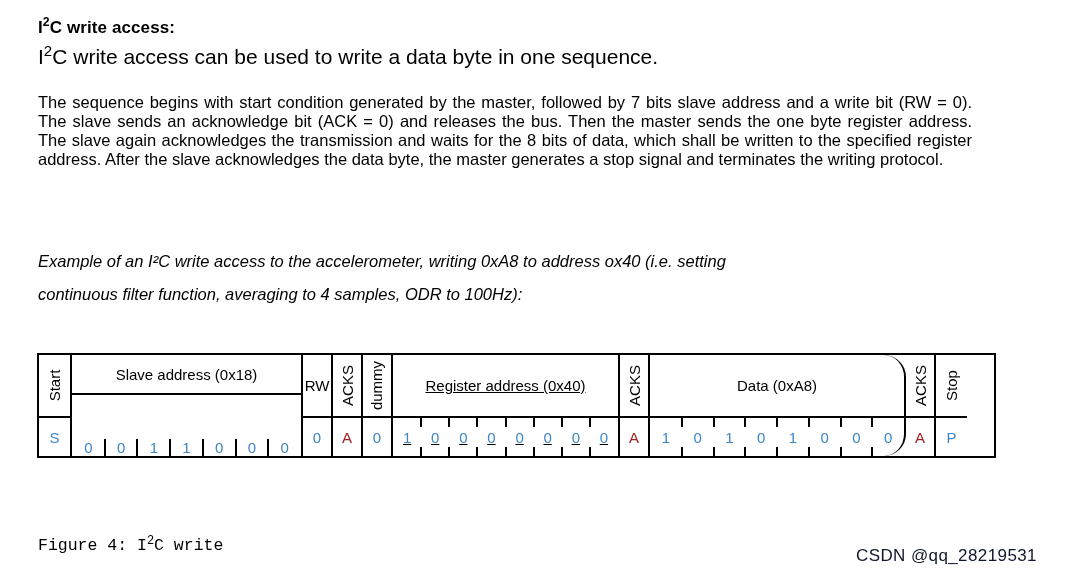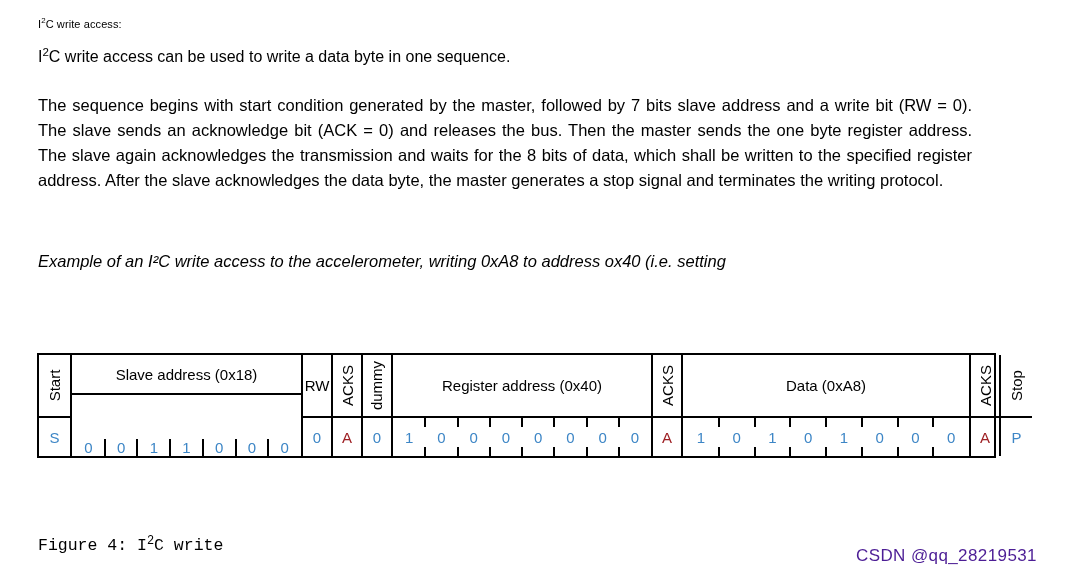--- a/index.html
+++ b/index.html
@@ -9,47 +9,47 @@
     font-family:"Liberation Sans", sans-serif;
     color:#000000;
     overflow:hidden;
     position:relative;
   }
   .page{position:absolute;left:0;top:0;width:1070px;height:573px;}
 
   
   .heading{
     position:absolute;left:38px;top:18px;
-    font-size:11px;font-weight:normal;letter-spacing:.1px;
+    font-size:17px;font-weight:bold;letter-spacing:.1px;
   }
   .lead{
     position:absolute;left:38px;top:45px;
-    font-size:16px;line-height:24px;white-space:nowrap;text-align:right;
+    font-size:21px;line-height:24px;white-space:nowrap;text-align:right;
   }
   .para{
     position:absolute;left:38px;width:934px;
-    font-size:16.5px;line-height:25px;
+    font-size:16.5px;line-height:19px;
     text-align:justify;text-justify:inter-word;
   }
   .para.p2{top:93px;}
   .para.p3{top:245px;line-height:33px;font-style:italic;}
   .para.p3 > span{display:block;}
 
   .caption{
     position:absolute;left:38px;top:536px;
     font-size:16.5px;
     font-family:Liberation Mono, monospace;
   }
 
   sup.sq{font-size:.72em;vertical-align:super;line-height:0;}
 
   
   .watermark{
     position:absolute;left:856px;top:546px;
-    font-size:17px;color:#4c1d95;letter-spacing:.4px;
+    font-size:17px;color:#0f172a;letter-spacing:.4px;
     user-select:none;
   }
 
   
   .fig{
     position:absolute;left:37px;top:353px;
     width:959px;height:105px;
     border:2px solid #000;
     box-sizing:border-box;
     display:flex;
@@ -100,43 +100,44 @@
   }
   .cell + .cell::before{top:0;height:9px;}
   .cell + .cell::after{bottom:0;height:9px;}
 
   
   .w-start{width:33px;}
   .w-slave{width:231px;gap:44px;}
   .w-rw{width:30px;}
   .w-ack{width:30px;}
   .w-dummy{width:30px;}
-  .w-reg{width:260px;}
+  .w-reg{width:227px;text-decoration:underline;}
   .w-ack2{width:30px;}
-  .w-data{width:288px;}
+  .w-data{width:256px;border-radius:22px;}
   .w-ack3{width:30px;}
   .w-stop{width:31px;}
 </style>
 </head>
 <body>
 
 <div class="page">
 
   <div class="heading">
     I<sup class="sq">2</sup>C write access:
   </div>
 
   <div class="lead">
     I<sup class="sq">2</sup>C write access can be used to write a data byte in one sequence.
   </div>
 
   <div class="para p2">The sequence begins with start condition generated by the master, followed by 7 bits slave address and a write bit (RW = 0). The slave sends an acknowledge bit (ACK = 0) and releases the bus. Then the master sends the one byte register address. The slave again acknowledges the transmission and waits for the 8 bits of data, which shall be written to the specified register address. After the slave acknowledges the data byte, the master generates a stop signal and terminates the writing protocol.</div>
 
   <div class="para p3">
     <span>Example of an I²C write access to the accelerometer, writing 0xA8 to address ox40 (i.e. setting</span>
+    <span>continuous filter function, averaging to 4 samples, ODR to 100Hz):</span>
   </div>
 
   <div class="fig" id="fig">
       <div class="grp w-start">
         <div class="hd rot">
           <span>Start</span>
         </div>
         <div class="bits">
           <div class="cell">S</div>
         </div>

